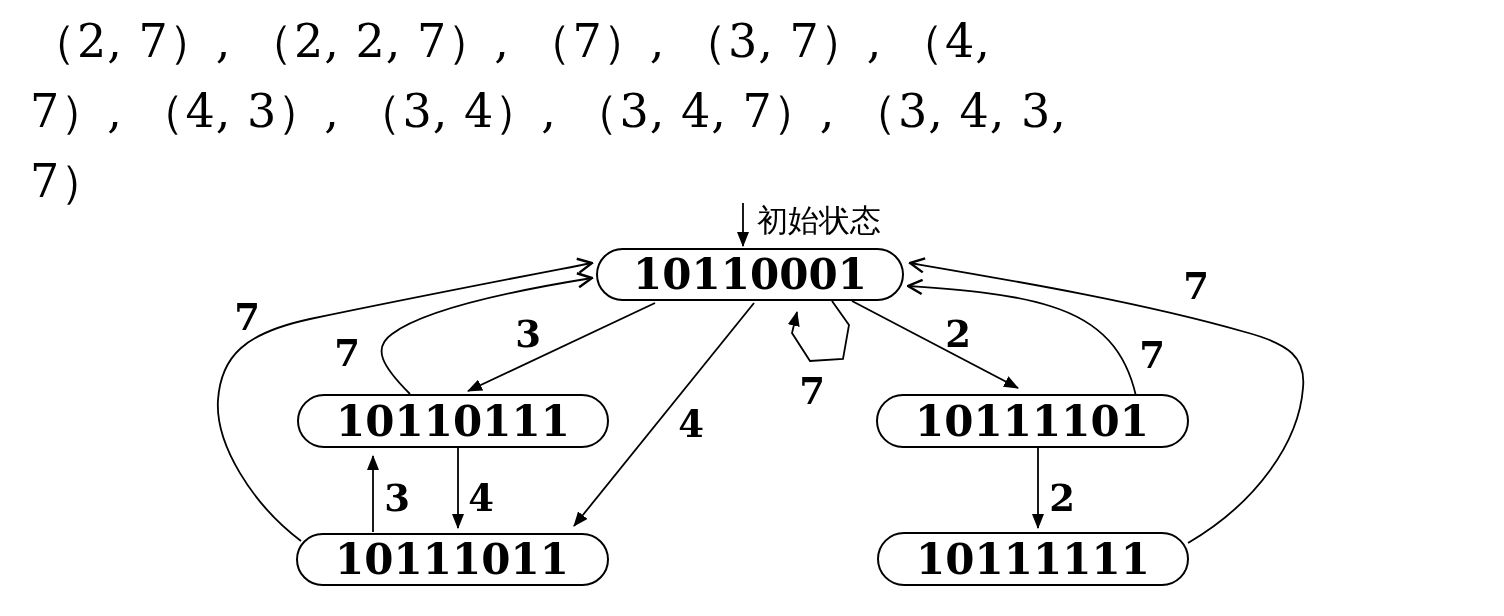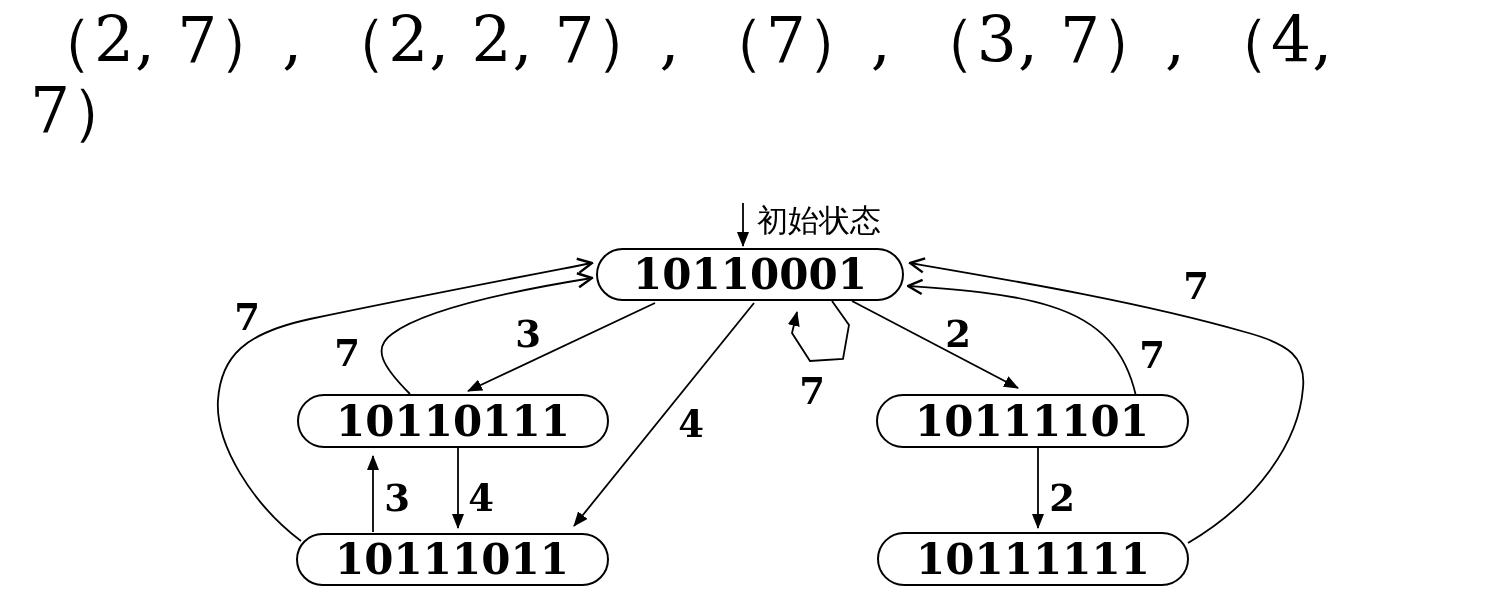--- a/index.html
+++ b/index.html
@@ -13,21 +13,21 @@
     height: 616px;
     background: #ffffff;
     overflow: hidden;
     font-family: "DejaVu Serif", "Liberation Serif", serif;
   }
   .seq {
     position: absolute;
     left: 30px;
     top: 6px;
     color: #000;
-    font-size: 63px;
+    font-size: 46px;
     line-height: 70px;
     letter-spacing: 1px;
     white-space: nowrap;
   }
   .seq div { height: 70px; }
   #diagram-svg {
     position: absolute;
     left: 0;
     top: 0;
   }
@@ -62,20 +62,21 @@
     text-anchor: start;
   }
 </style>
 </head>
 <body>
 
 <div id="page">
 
   <div class="seq">
     <div>（2, 7）, （2, 2, 7）, （7）, （3, 7）, （4,</div>
+    <div>7）, （4, 3）, （3, 4）, （3, 4, 7）, （3, 4, 3,</div>
     <div>7）</div>
   </div>
 
   <svg id="diagram-svg" width="1504" height="616" viewBox="0 0 1504 616" xmlns="http://www.w3.org/2000/svg">
     <defs>
       <marker id="mTri" markerUnits="userSpaceOnUse" markerWidth="15" markerHeight="12" viewBox="0 0 10 8" refX="9.3" refY="4" orient="auto">
         <path d="M0,0 L10,4 L0,8 Z" fill="#000000"></path>
       </marker>
       <marker id="mChev" markerUnits="userSpaceOnUse" markerWidth="17" markerHeight="17" viewBox="0 0 12 12" refX="11" refY="6" orient="auto">
         <path d="M1,1 L11,6 L1,11" fill="none" stroke="#000000" stroke-width="1.7"></path>

